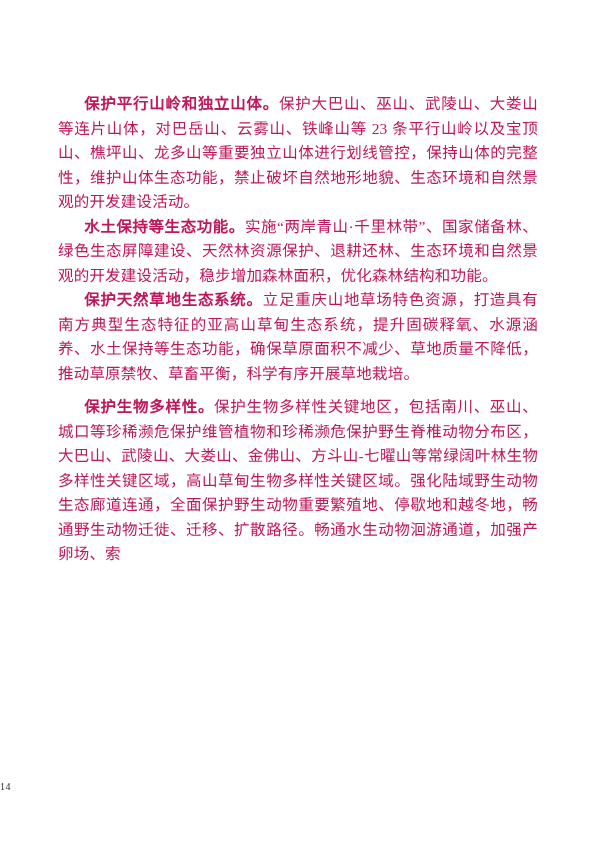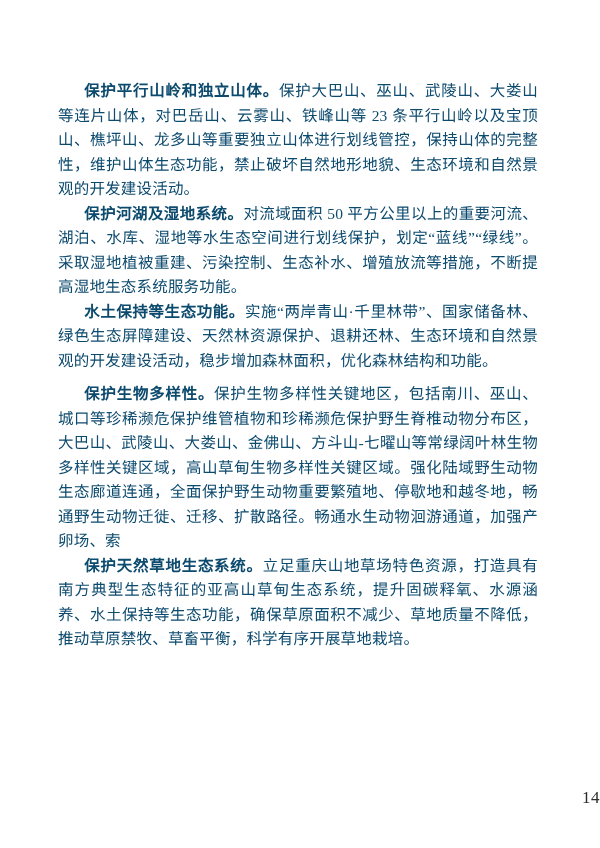--- a/index.html
+++ b/index.html
@@ -11,64 +11,63 @@
     position: relative;
     width: 600px;
     height: 848px;
     background: #ffffff;
     overflow: hidden;
     font-family: "Liberation Serif", "DejaVu Serif", serif;
   }
   .content {
     position: absolute;
     left: 58px;
-    top: 79px;
+    top: 92px;
     width: 480px;
-    color: #0c4a6e;
+    color: #be185d;
   }
   .para {
     margin: 0;
     font-size: 15.5px;
     line-height: 24.5px;
     text-align: justify;
     text-justify: inter-ideograph;
     text-indent: 1.7em;
     letter-spacing: 0.2px;
     word-break: break-all;
   }
   .para.space-before {
     margin-top: 9px;
   }
   .lead {
     font-weight: 700;
   }
   .page-number {
     position: absolute;
     left: 0;
-    bottom: 40px;
+    bottom: 56px;
     width: 100%;
-    text-align: right;
-    font-size: 17px;
+    text-align: left;
+    font-size: 10px;
     color: #2c2c2c;
     letter-spacing: 0.5px;
   }
 </style>
 </head>
 <body>
 
 <div class="page">
   <div class="content">
 
     <p class="para"><span class="lead">保护平行山岭和独立山体。</span><span>保护大巴山、巫山、武陵山、大娄山等连片山体，对巴岳山、云雾山、铁峰山等 23 条平行山岭以及宝顶山、樵坪山、龙多山等重要独立山体进行划线管控，保持山体的完整性，维护山体生态功能，禁止破坏自然地形地貌、生态环境和自然景观的开发建设活动。</span></p>
 
-    <p class="para"><span class="lead">保护河湖及湿地系统。</span><span>对流域面积 50 平方公里以上的重要河流、湖泊、水库、湿地等水生态空间进行划线保护，划定“蓝线”“绿线”。采取湿地植被重建、污染控制、生态补水、增殖放流等措施，不断提高湿地生态系统服务功能。</span></p>
 
     <p class="para"><span class="lead">水土保持等生态功能。</span><span>实施“两岸青山·千里林带”、国家储备林、绿色生态屏障建设、天然林资源保护、退耕还林、生态环境和自然景观的开发建设活动，稳步增加森林面积，优化森林结构和功能。</span></p>
 
 
+    <p class="para"><span class="lead">保护天然草地生态系统。</span><span>立足重庆山地草场特色资源，打造具有南方典型生态特征的亚高山草甸生态系统，提升固碳释氧、水源涵养、水土保持等生态功能，确保草原面积不减少、草地质量不降低，推动草原禁牧、草畜平衡，科学有序开展草地栽培。</span></p>
+
     <p class="para space-before"><span class="lead">保护生物多样性。</span><span>保护生物多样性关键地区，包括南川、巫山、城口等珍稀濒危保护维管植物和珍稀濒危保护野生脊椎动物分布区，大巴山、武陵山、大娄山、金佛山、方斗山-七曜山等常绿阔叶林生物多样性关键区域，高山草甸生物多样性关键区域。强化陆域野生动物生态廊道连通，全面保护野生动物重要繁殖地、停歇地和越冬地，畅通野生动物迁徙、迁移、扩散路径。畅通水生动物洄游通道，加强产卵场、索</span></p>
-
-    <p class="para"><span class="lead">保护天然草地生态系统。</span><span>立足重庆山地草场特色资源，打造具有南方典型生态特征的亚高山草甸生态系统，提升固碳释氧、水源涵养、水土保持等生态功能，确保草原面积不减少、草地质量不降低，推动草原禁牧、草畜平衡，科学有序开展草地栽培。</span></p>
 
   </div>
 
   <div class="page-number">14</div>
 </div>
 
 </body></html>

